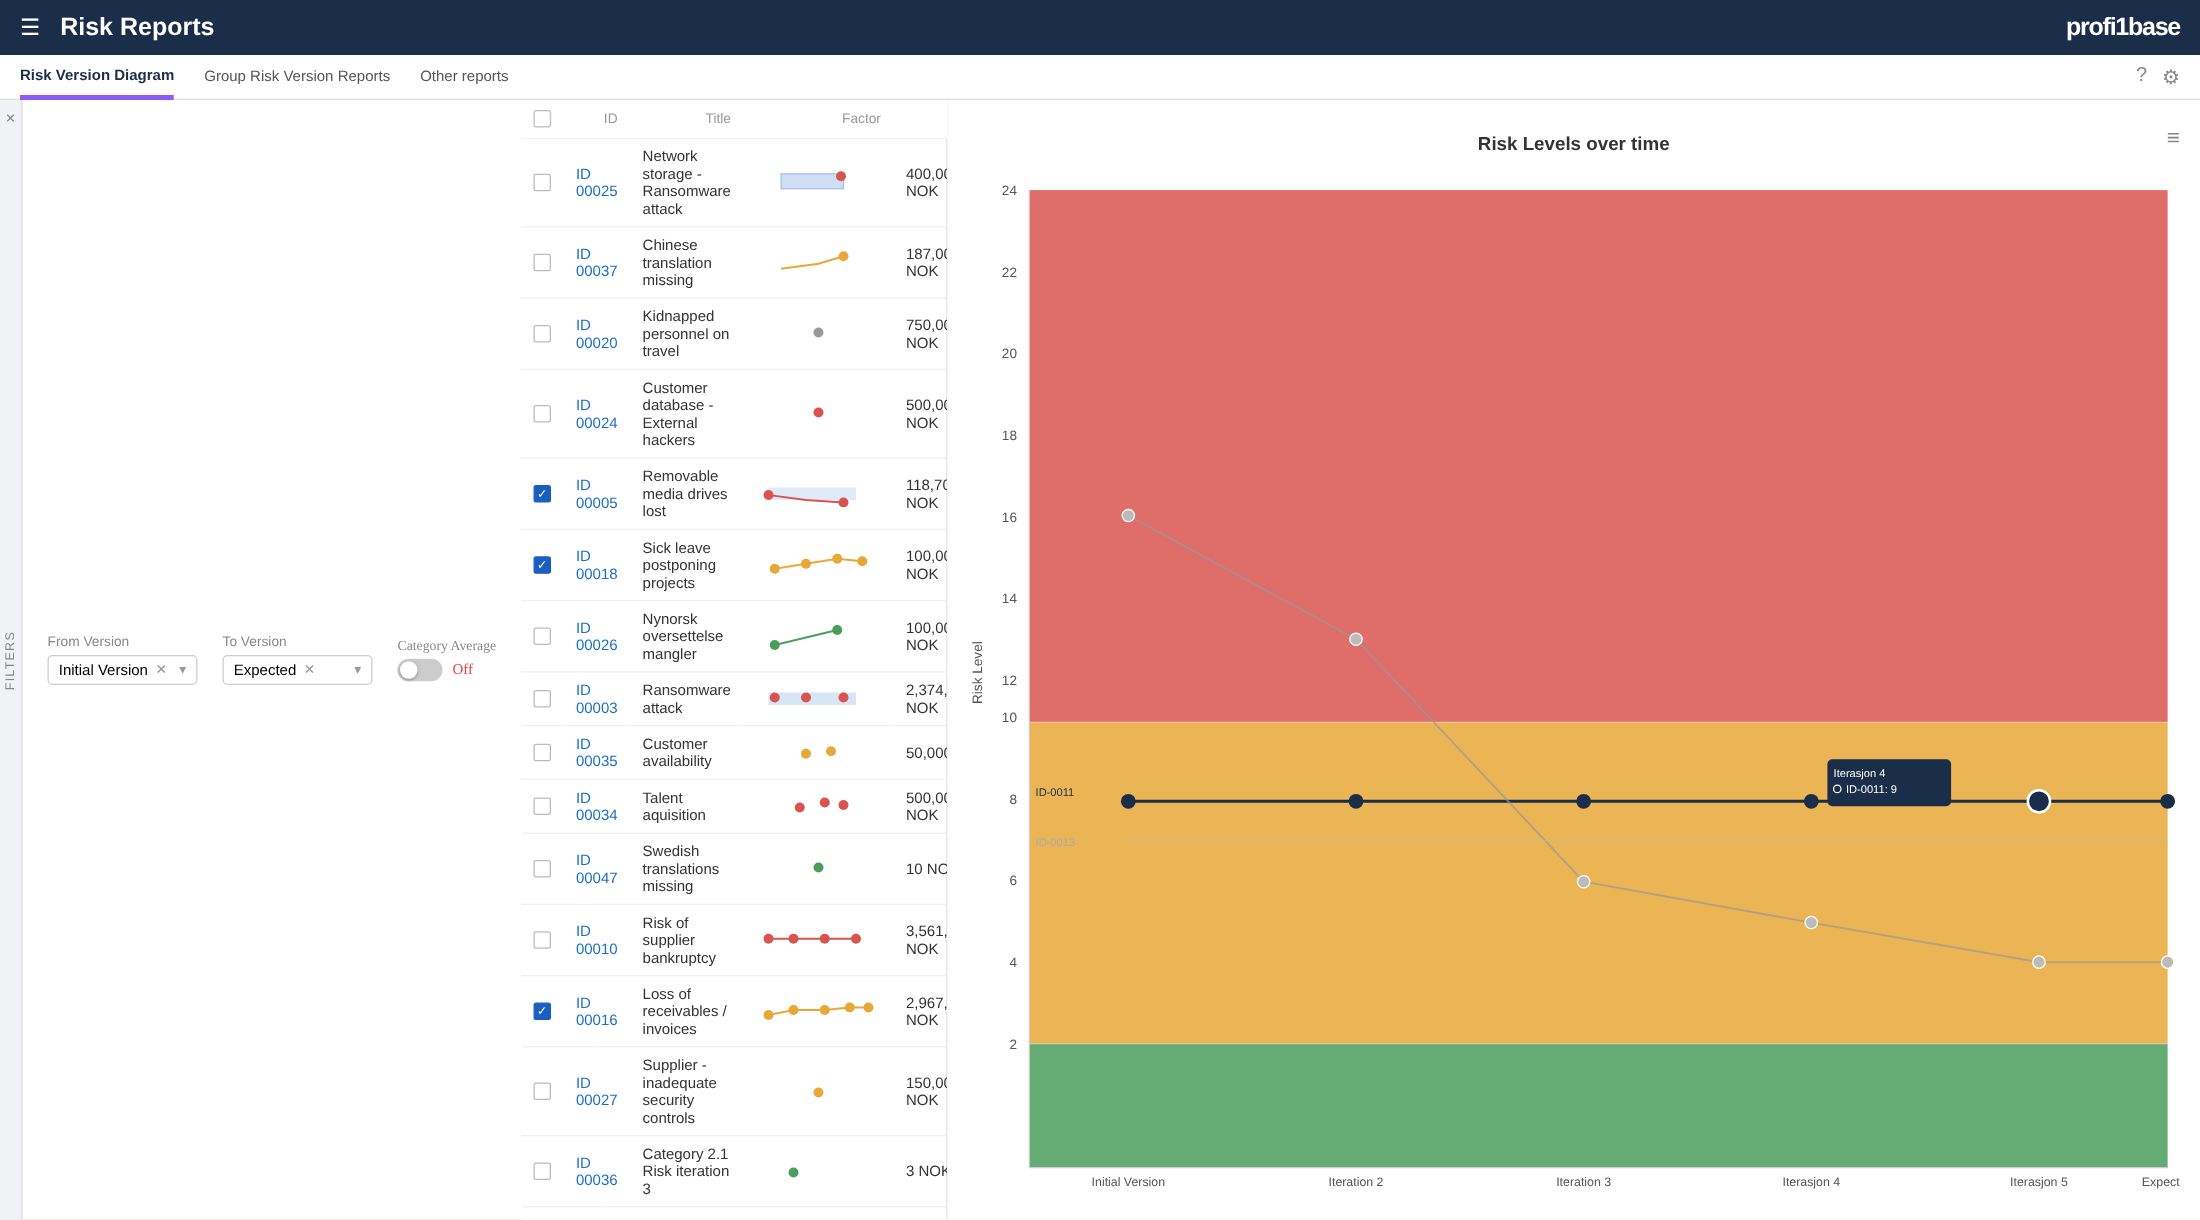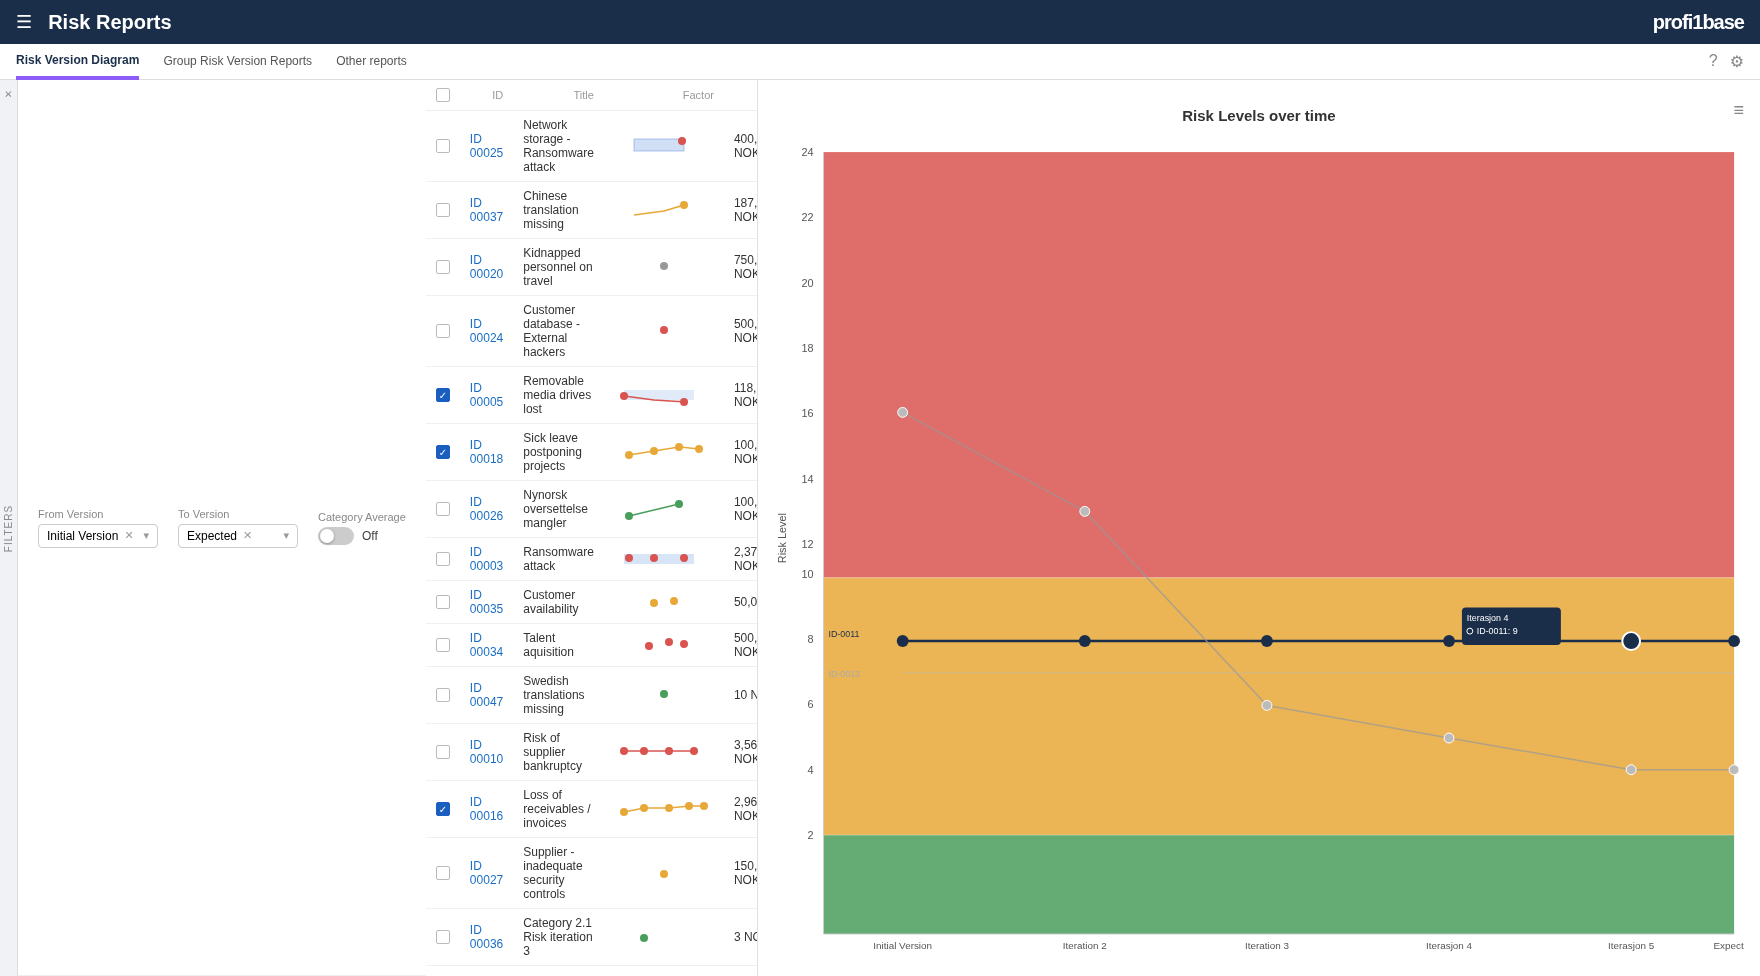--- a/index.html
+++ b/index.html
@@ -139,20 +139,21 @@
       color: #999;
       font-size: 11px;
       margin-left: auto;
     }
 
     
     .toggle-group {
       display: flex;
       flex-direction: column;
       gap: 4px;
+      font-family: Liberation Serif, serif;
     }
     .toggle-row {
       display: flex;
       align-items: center;
       gap: 8px;
     }
     .toggle {
       width: 36px;
       height: 18px;
       background: #ccc;
@@ -163,21 +164,21 @@
     .toggle-knob {
       width: 14px;
       height: 14px;
       background: white;
       border-radius: 50%;
       position: absolute;
       top: 2px;
       left: 2px;
       box-shadow: 0 1px 3px rgba(0,0,0,0.3);
     }
-    .toggle-text { font-size: 12px; color: #404040; }
+    .toggle-text { font-size: 12px; color: #ef4444; }
 
     
     .table-wrapper {
       flex: 1;
       overflow-y: auto;
     }
     table {
       width: 100%;
       border-collapse: collapse;
     }

